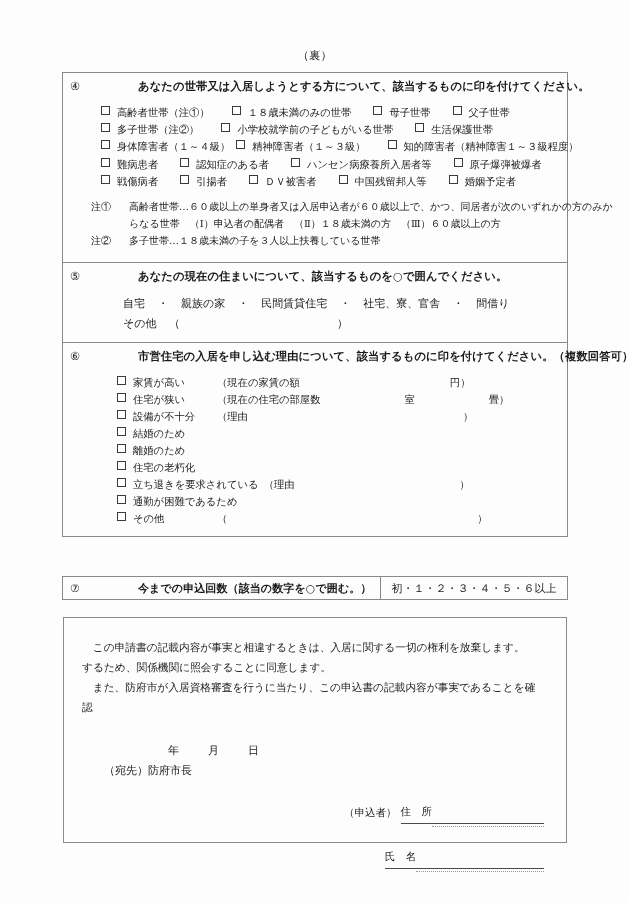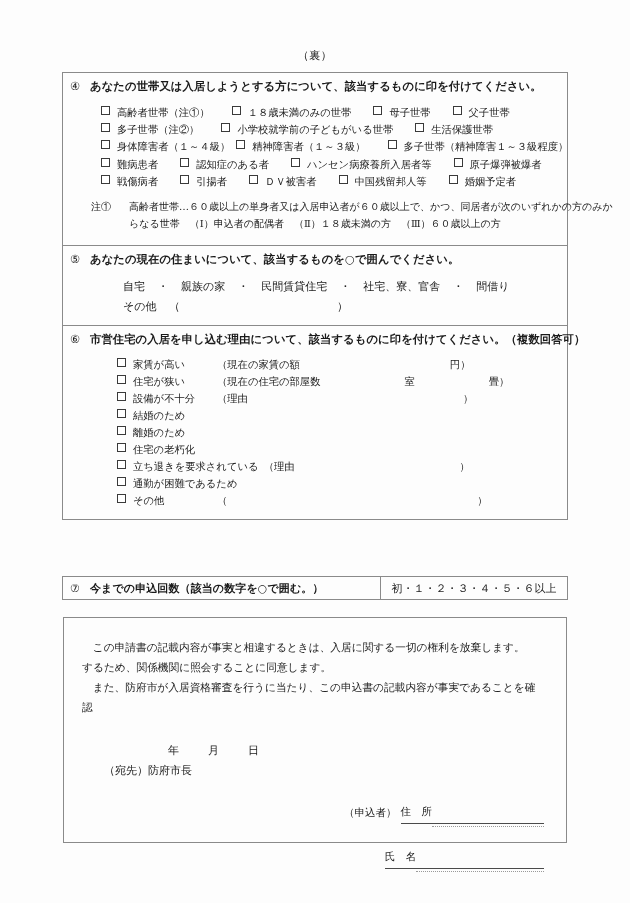--- a/index.html
+++ b/index.html
@@ -56,36 +56,36 @@
     font-weight: bold;
     padding: 6px 6px 4px 7px;
     white-space: nowrap;
   }
   .sec-num {
     display: inline-block;
     width: 20px;
     flex: 0 0 20px;
     font-weight: normal;
   }
-  .sec-title { letter-spacing: 0.1px; }
+  .sec-title { letter-spacing: 0.1px; margin-left: 48px; }
 
   .sec-body {
     padding: 6px 8px 9px 8px;
   }
 
   
   .cb-row {
     display: flex;
     align-items: baseline;
     font-size: 10.3px;
     line-height: 17px;
     white-space: nowrap;
   }
   .cb-row.indent1 { padding-left: 30px; }
-  .cb-row.indent2 { padding-left: 46px; font-family: Liberation Mono, monospace; }
+  .cb-row.indent2 { padding-left: 46px; }
 
   .cb {
     display: inline-block;
     width: 7px;
     height: 7px;
     border: 1px solid #3a3a3a;
     margin-right: 7px;
     flex: 0 0 7px;
     position: relative;
     top: -1px;
@@ -261,21 +261,21 @@
           <span class="cb"></span>
           <span class="cb-label">生活保護世帯</span>
         </div>
 
         <div class="cb-row indent1">
           <span class="cb"></span>
           <span class="cb-label tight">身体障害者（１～４級）</span>
           <span class="cb"></span>
           <span class="cb-label wide">精神障害者（１～３級）</span>
           <span class="cb"></span>
-          <span class="cb-label">多子世帯（精神障害１～３級程度）</span>
+          <span class="cb-label">知的障害者（精神障害１～３級程度）</span>
         </div>
 
         <div class="cb-row indent1">
           <span class="cb"></span>
           <span class="cb-label wide">難病患者</span>
           <span class="cb"></span>
           <span class="cb-label wide">認知症のある者</span>
           <span class="cb"></span>
           <span class="cb-label wide">ハンセン病療養所入居者等</span>
           <span class="cb"></span>
@@ -294,20 +294,24 @@
           <span class="cb"></span>
           <span class="cb-label">婚姻予定者</span>
         </div>
 
         <div class="notes">
           <div class="note-line">
             <span class="note-tag">注①</span>
             <span>高齢者世帯…６０歳以上の単身者又は入居申込者が６０歳以上で、かつ、同居者が次のいずれかの方のみか</span>
           </div>
           <div class="note-cont">らなる世帯　（Ⅰ）申込者の配偶者　（Ⅱ）１８歳未満の方　（Ⅲ）６０歳以上の方</div>
+          <div class="note-line">
+            <span class="note-tag">注②</span>
+            <span>多子世帯…１８歳未満の子を３人以上扶養している世帯</span>
+          </div>
         </div>
 
       </div>
     </div>
 
     <div class="section">
       <div class="sec-head">
         <span class="sec-num">⑤</span>
         <span class="sec-title">あなたの現在の住まいについて、該当するものを○で囲んでください。</span>
       </div>

